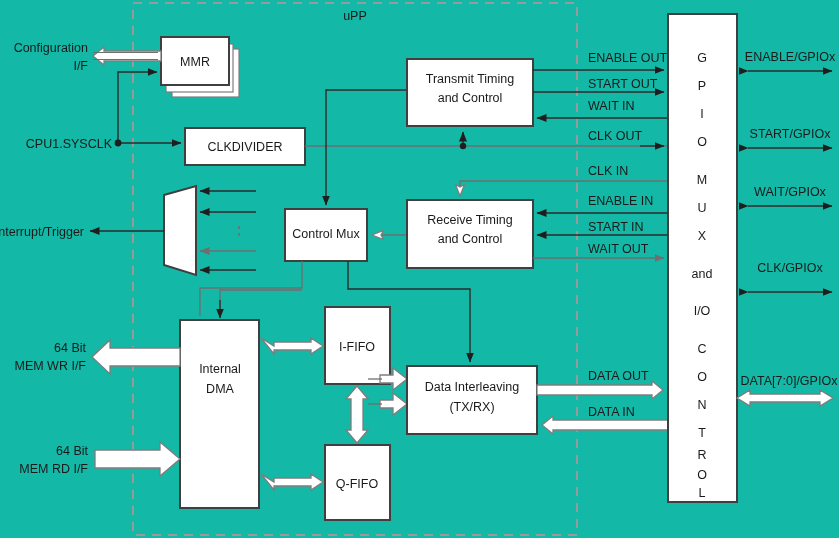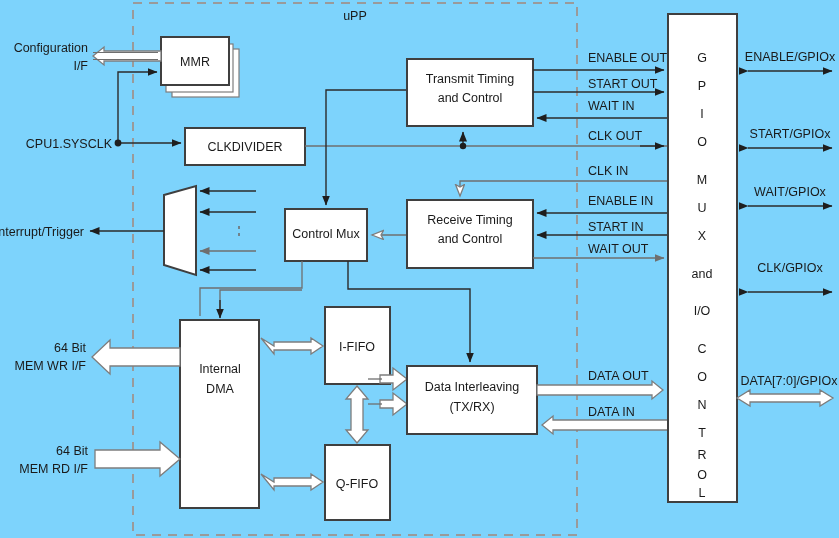--- a/index.html
+++ b/index.html
@@ -1,17 +1,17 @@
 <!DOCTYPE html>
 <html><head>
 <meta charset="utf-8">
 <style>
   html,body{margin:0;padding:0;background:#ffffff;}
   body{width:839px;height:538px;font-family:"Liberation Sans",sans-serif;}
-  #stage{position:relative;width:839px;height:538px;overflow:hidden;background:#7dd3fc;}
+  #stage{position:relative;width:839px;height:538px;overflow:hidden;background:#14b8a6;}
   svg#diagram{position:absolute;left:0;top:0;width:839px;height:538px;}
   .blk{fill:#ffffff;stroke:#3f3f3f;stroke-width:2;}
   .blk-thin{fill:#ffffff;stroke:#7d7d7d;stroke-width:1.2;}
   .ln{stroke:#6f6f6f;stroke-width:1.3;fill:none;}
   .ln-d{stroke:#2b2b2b;stroke-width:1.4;fill:none;}
   .hollow{fill:#ffffff;stroke:#7d7d7d;stroke-width:1.3;}
   .solidhead{fill:#1e1e1e;}
   .dash{fill:none;stroke:#9a9a9a;stroke-width:2;stroke-dasharray:9 7;}
   text{font-family:"Liberation Sans",sans-serif;fill:#1a1a1a;}
   .t13{font-size:12.5px;}

